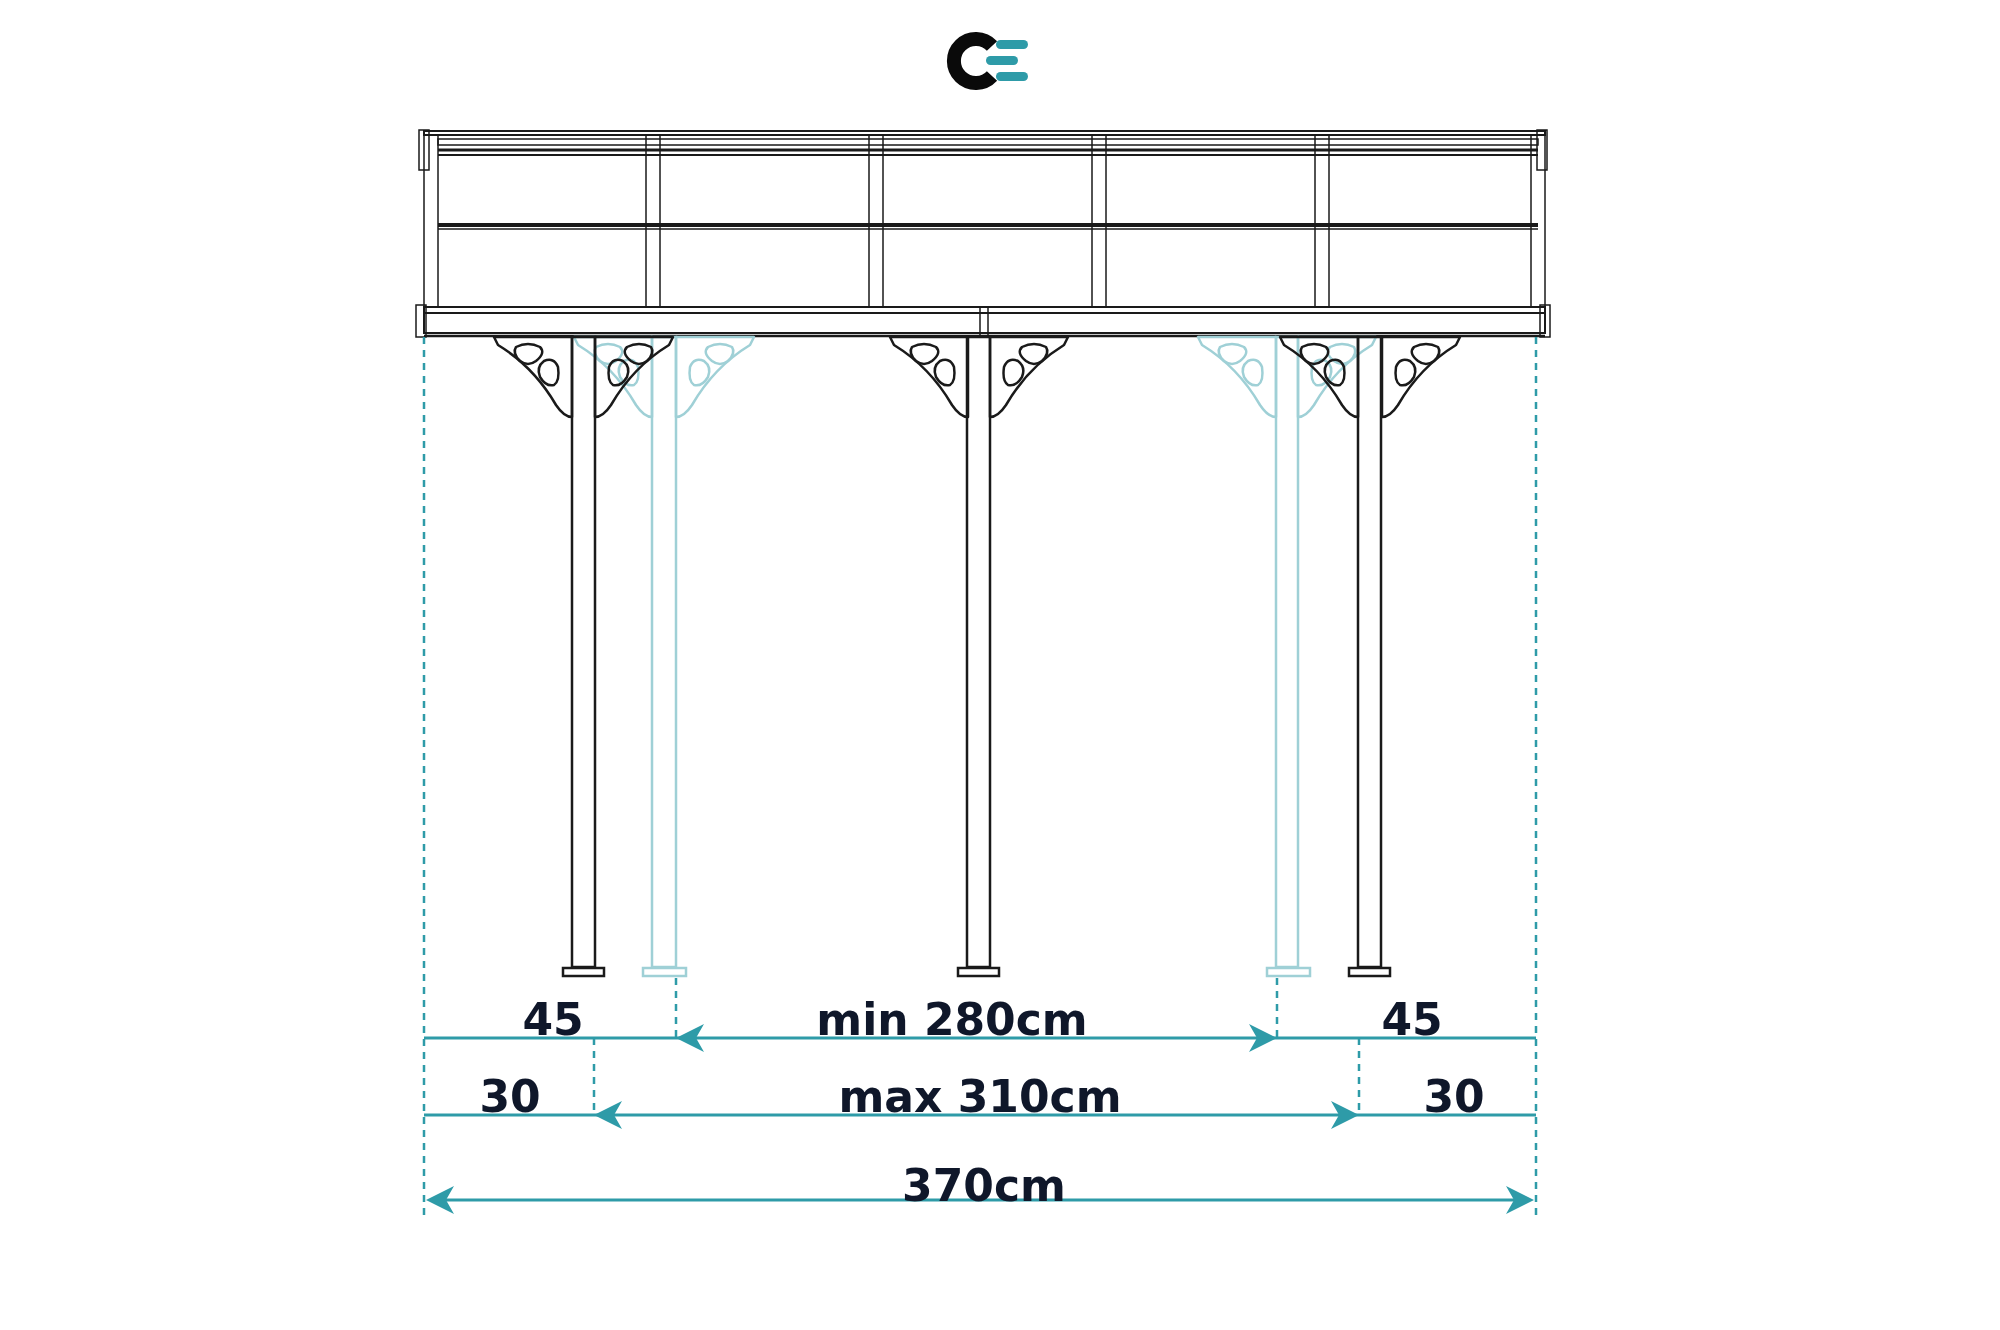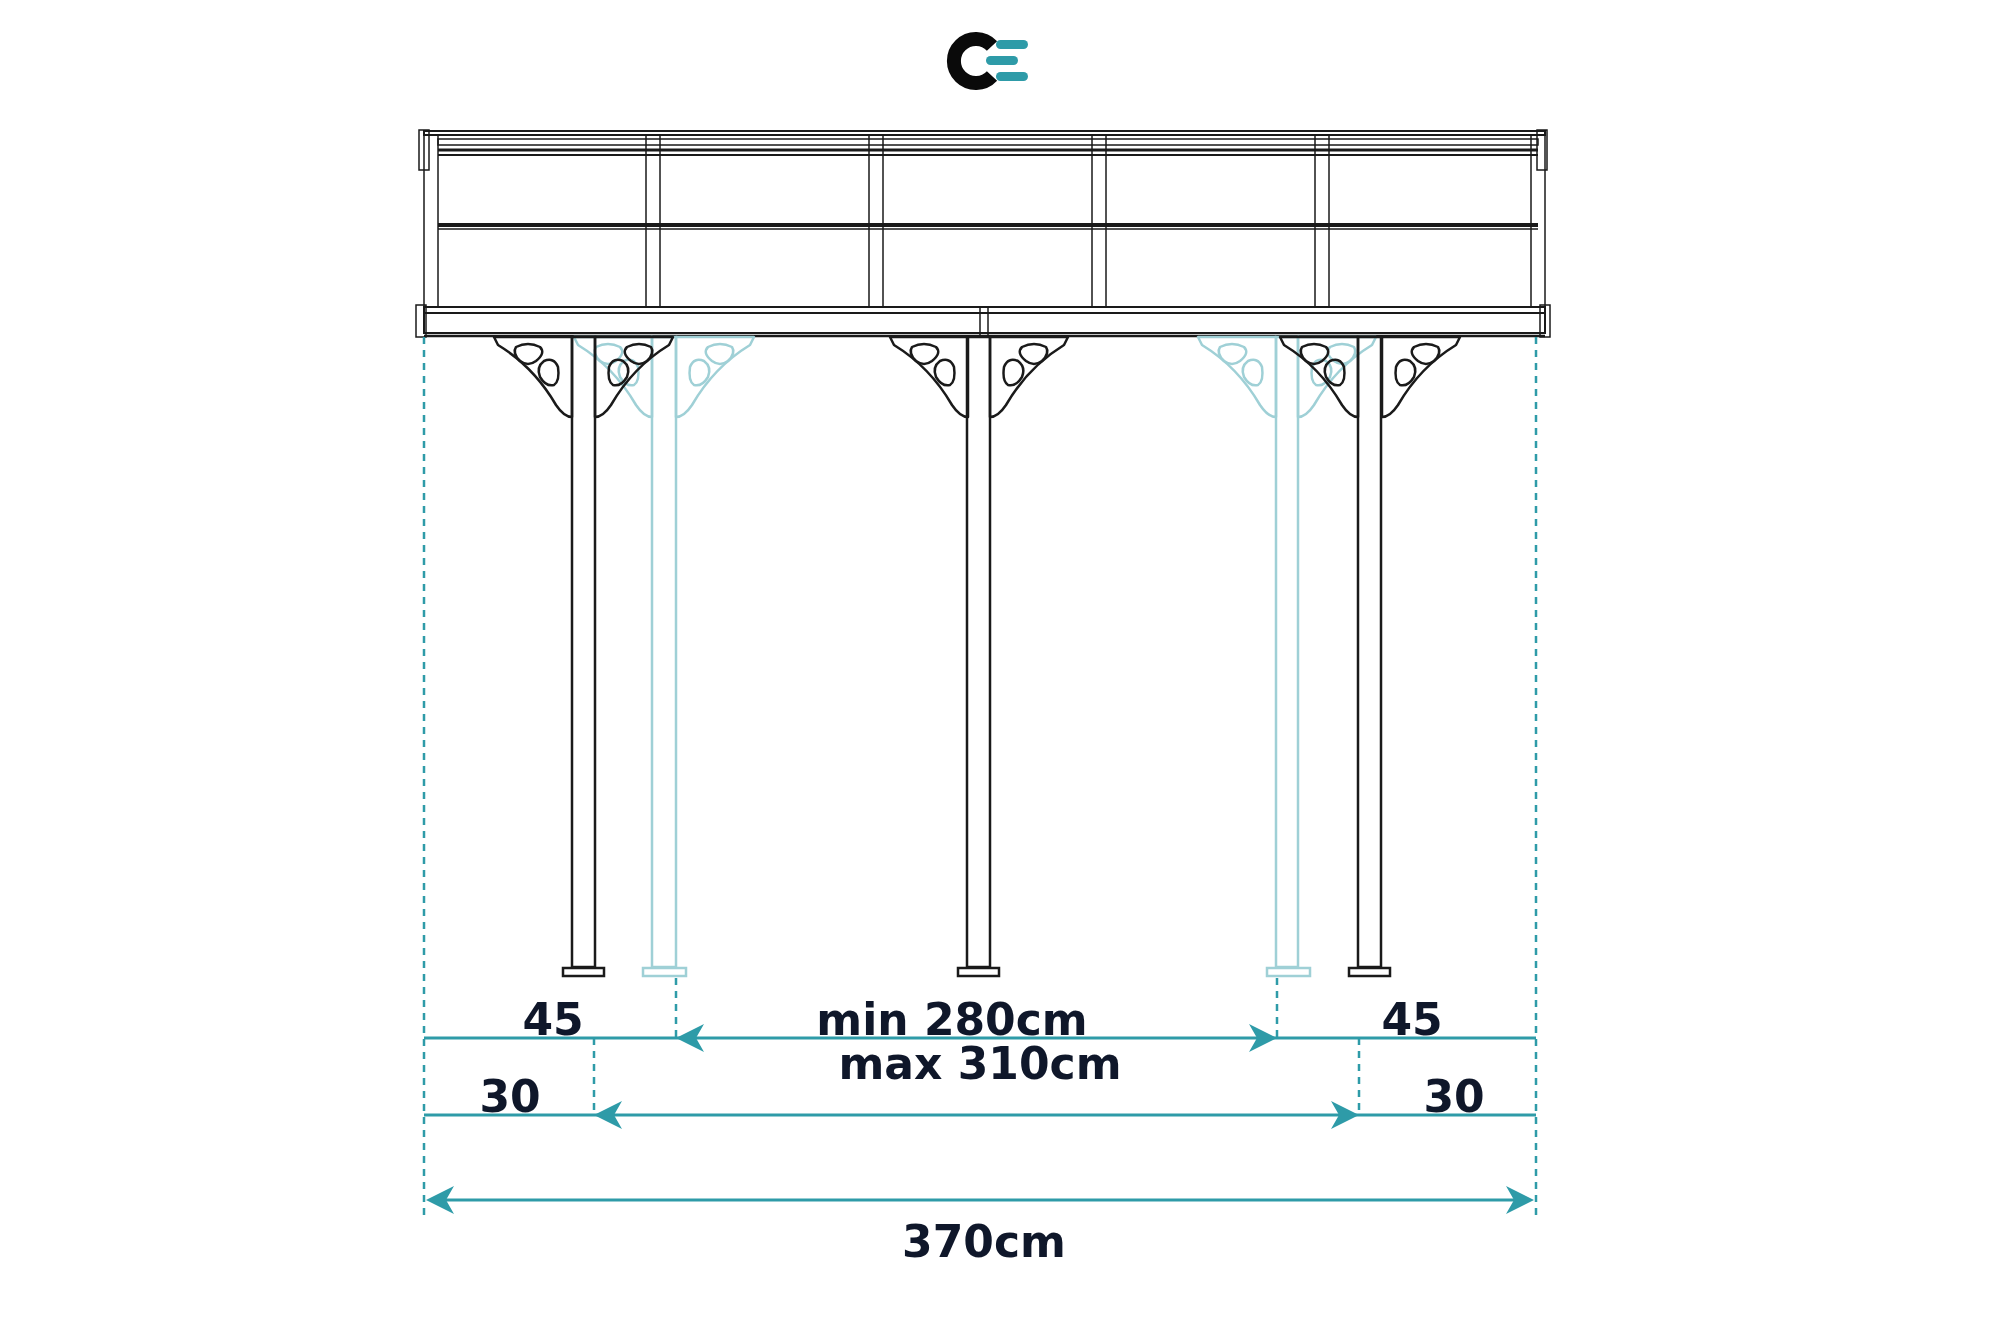--- a/index.html
+++ b/index.html
@@ -105,16 +105,16 @@
     <polygon points="426,1200 454,1186 446,1200 454,1214" stroke="none"></polygon>
     <polygon points="1534,1200 1506,1186 1514,1200 1506,1214" stroke="none"></polygon>
   </g>
 </svg>
 
 <div class="dim-label" style="left:553px;top:998px;">45</div>
 <div class="dim-label" style="left:952px;top:998px;">min 280cm</div>
 <div class="dim-label" style="left:1412px;top:998px;">45</div>
 
 <div class="dim-label" style="left:510px;top:1075px;">30</div>
-<div class="dim-label" style="left:980px;top:1042px;">max 310cm</div>
+<div class="dim-label" style="left:980px;top:1075px;">max 310cm</div>
 <div class="dim-label" style="left:1454px;top:1075px;">30</div>
 
-<div class="dim-label" style="left:984px;top:1220px;">370cm</div>
+<div class="dim-label" style="left:984px;top:1164px;">370cm</div>
 
 </body></html>

